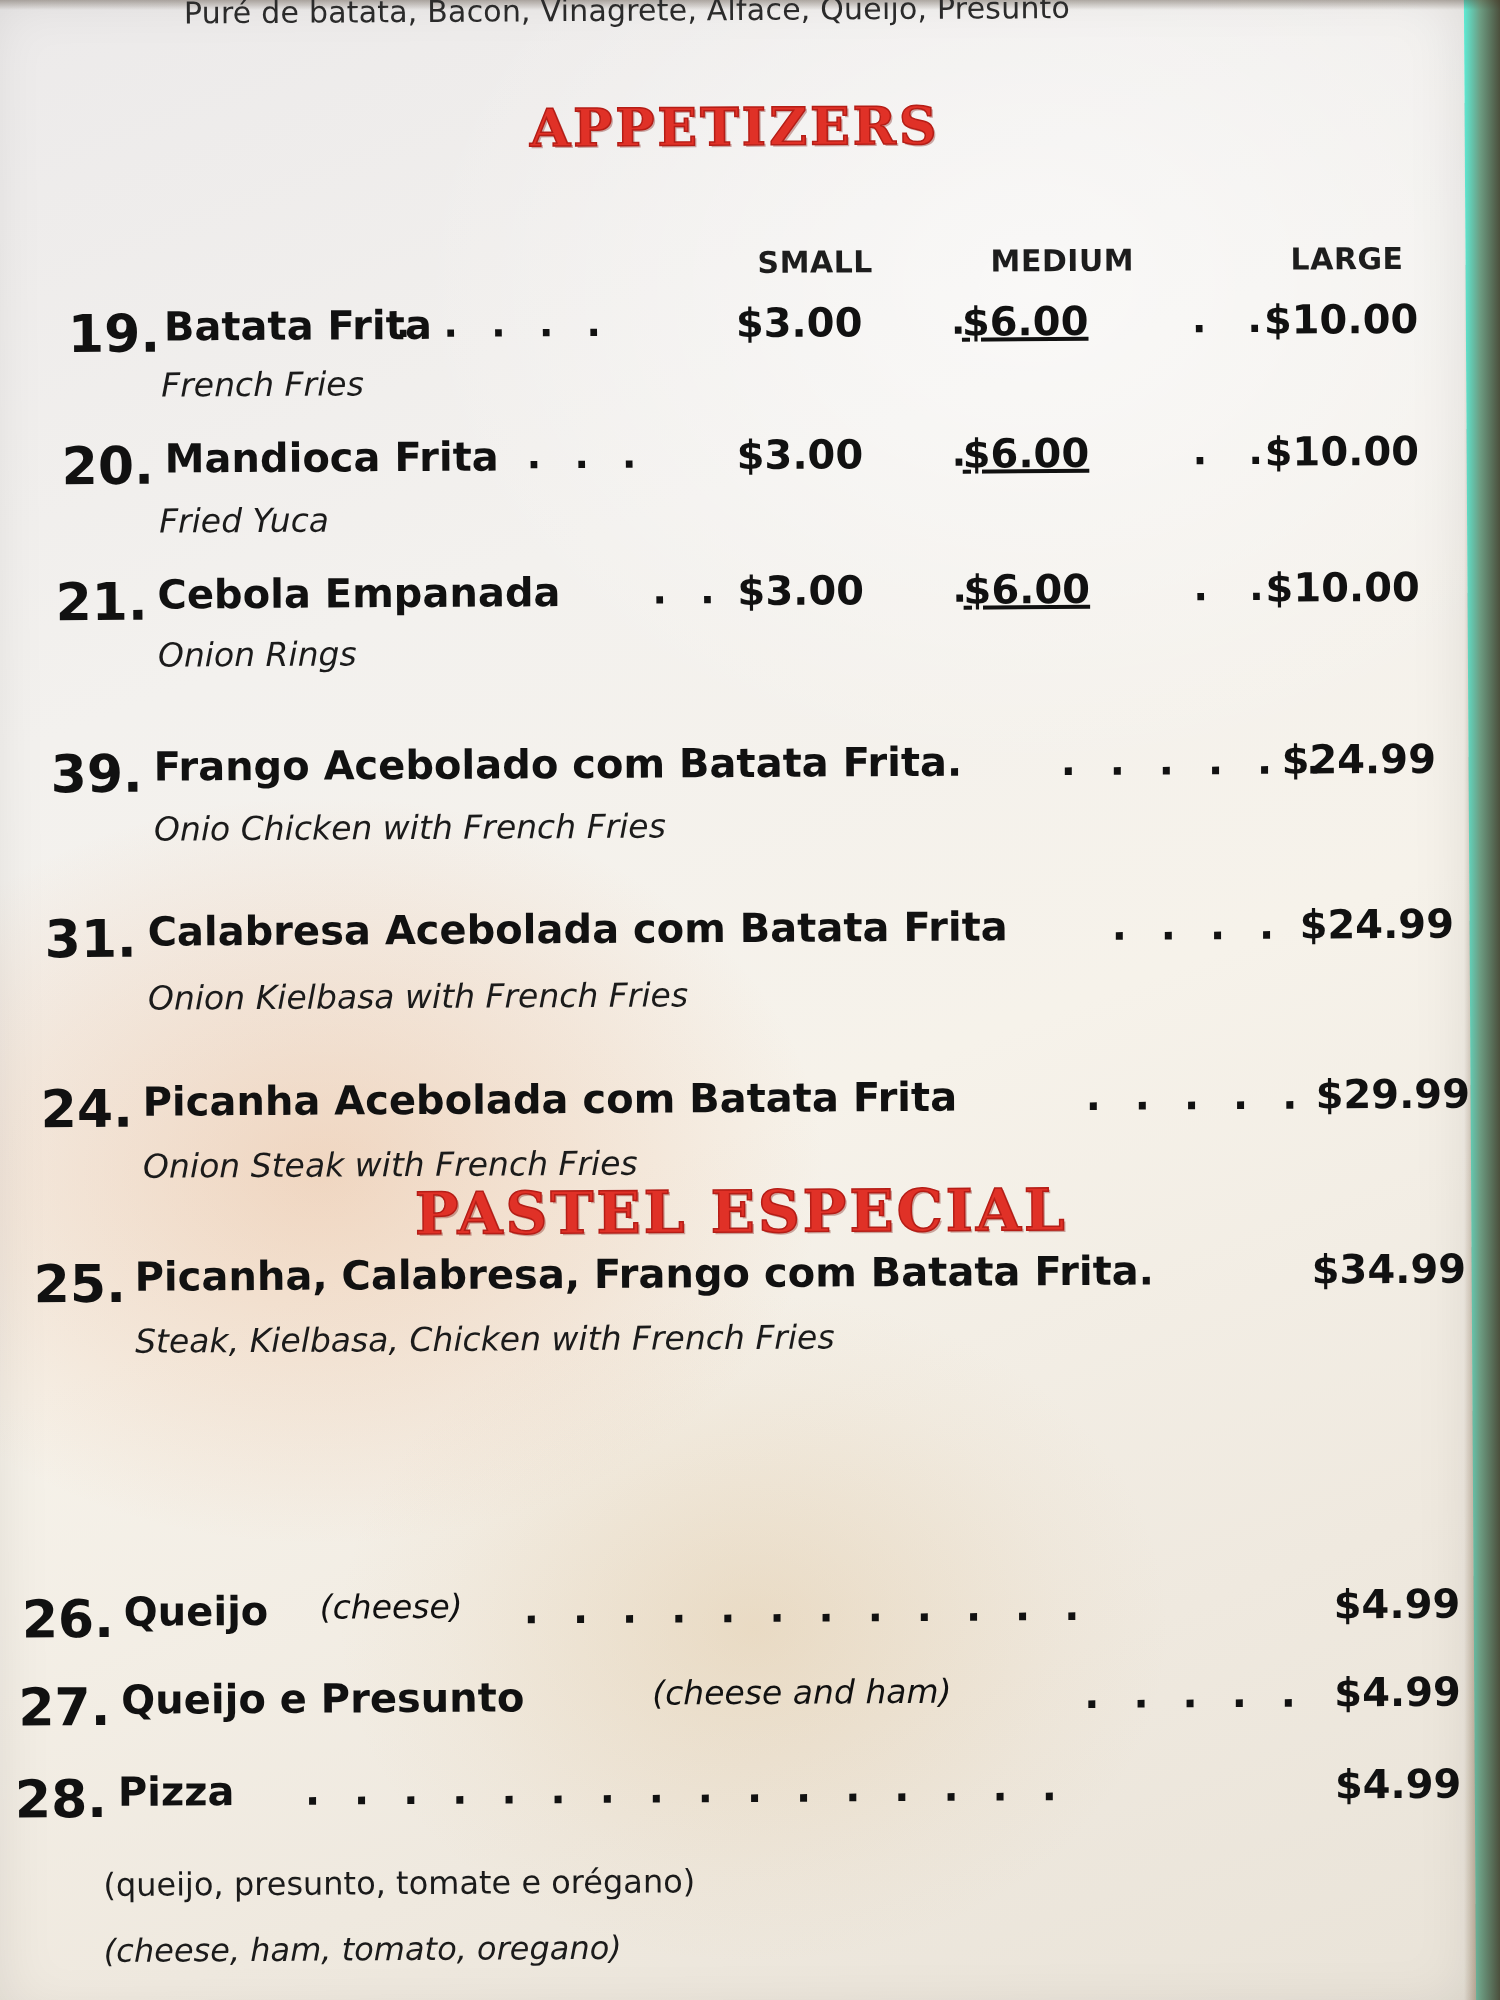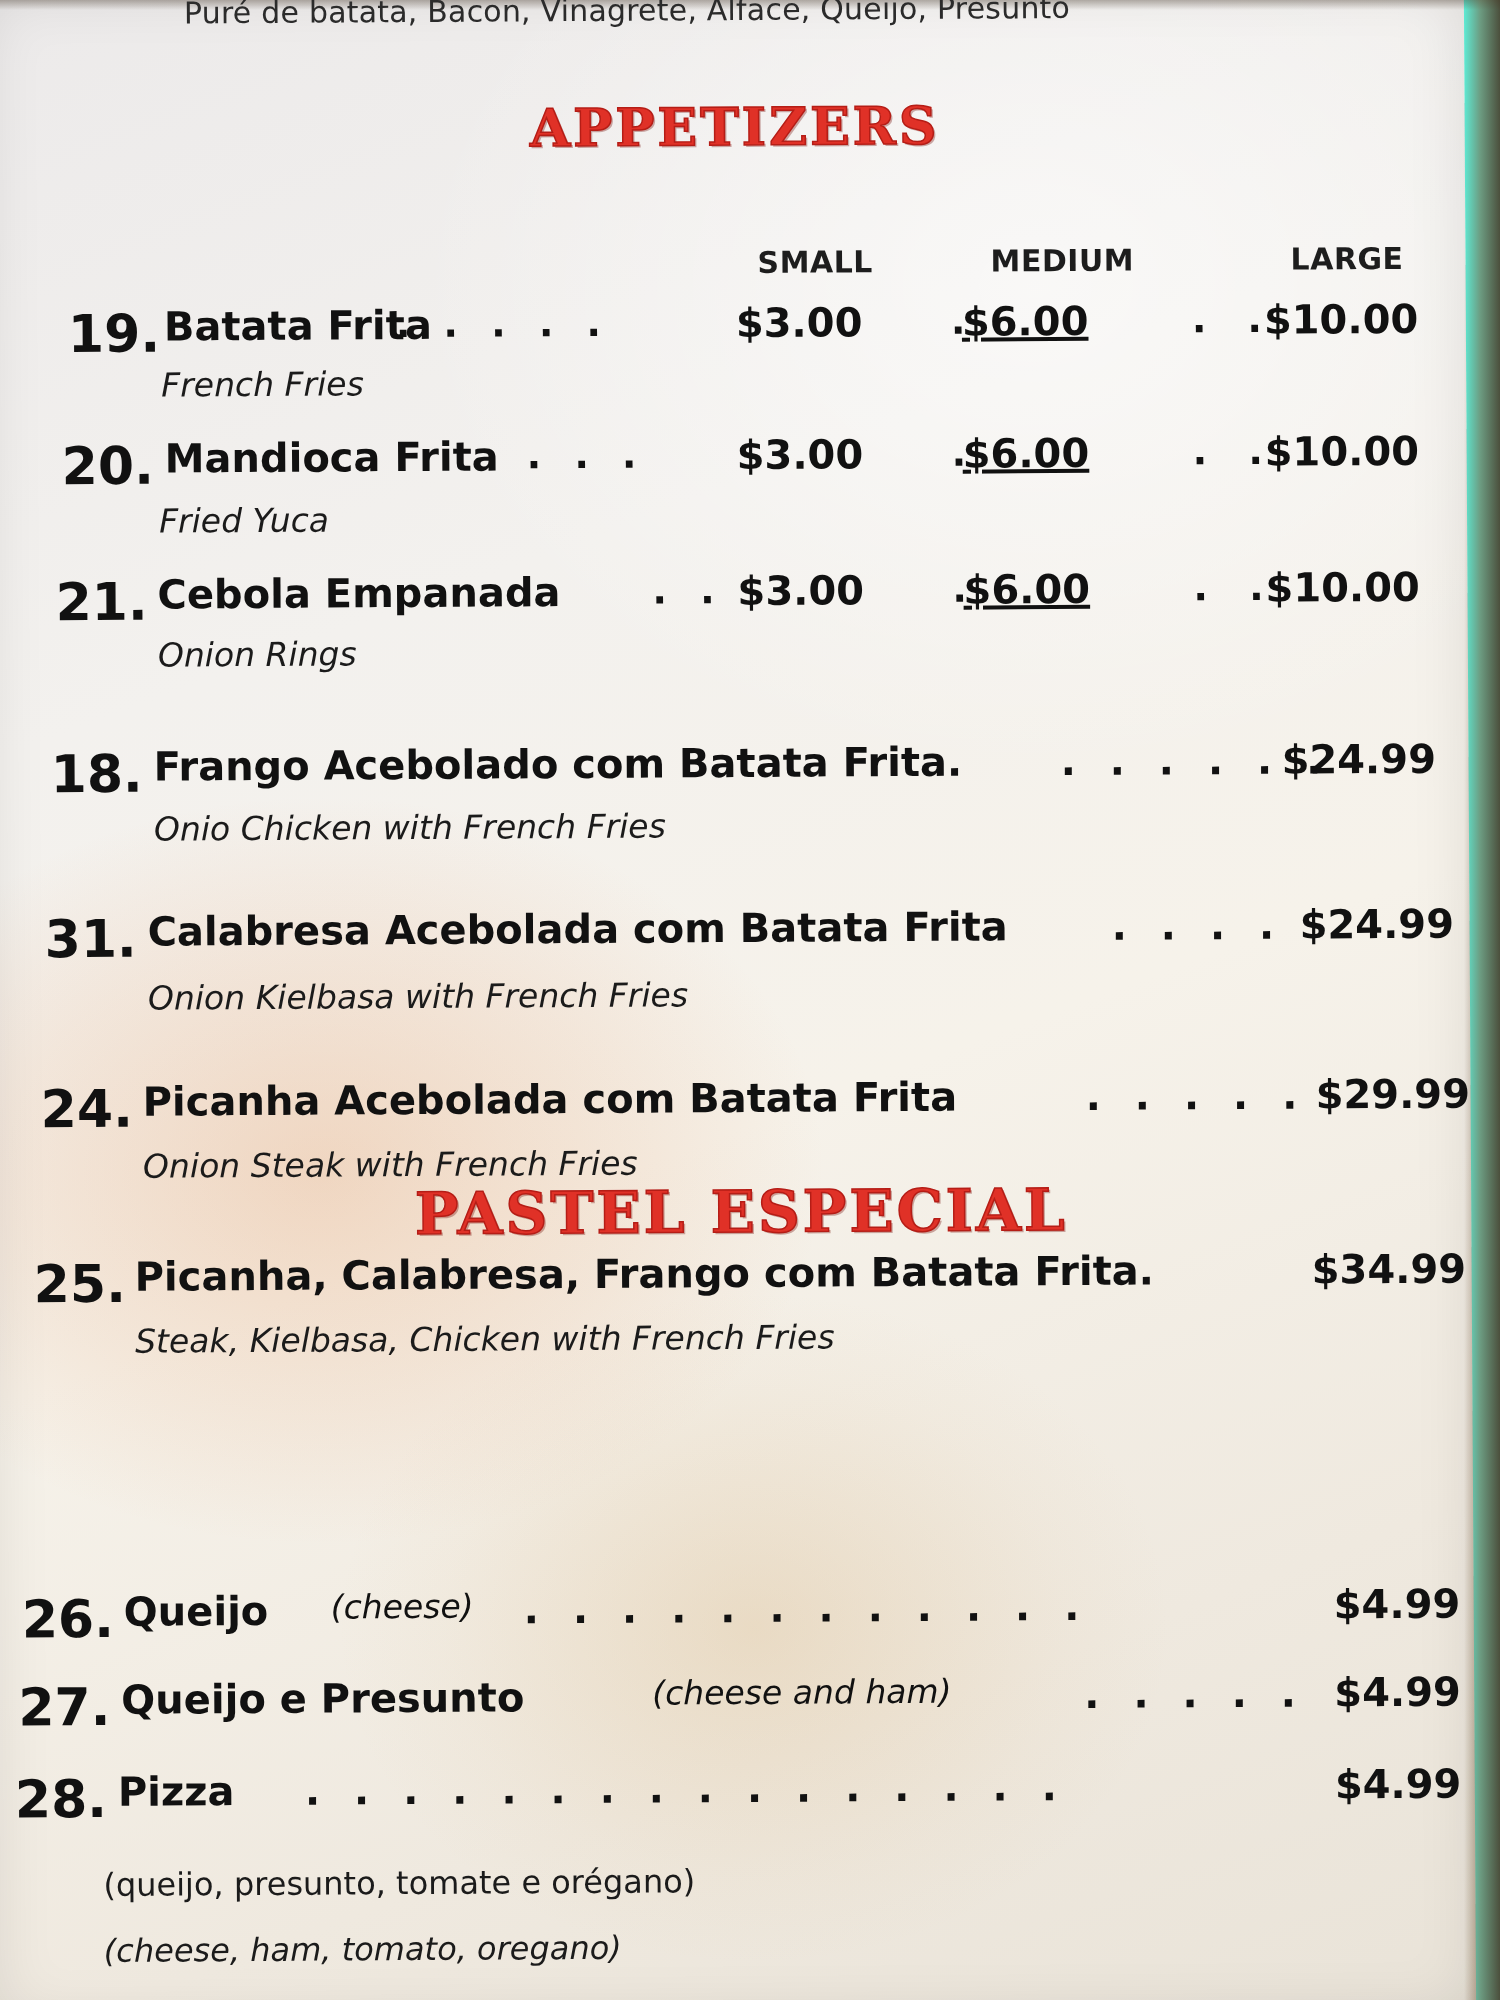--- a/index.html
+++ b/index.html
@@ -225,21 +225,21 @@
       <span class="dots" style="left:655px">. .</span>
       <span class="price p1">$3.00</span>
       <span class="dots d1">.</span>
       <span class="price p2">$6.00</span>
       <span class="dots d2">. .</span>
       <span class="price p3">$10.00</span>
     </div>
     <div class="desc" style="top:632px; left:160px">Onion Rings</div>
 
     <div class="row r1" style="top:740px">
-      <span class="num" style="left:52px">18.</span>
+      <span class="num" style="left:52px">39.</span>
       <span class="name" style="left:155px">Frango Acebolado com Batata Frita.</span>
       <span class="dots" style="left:1062px">. . . . . .</span>
       <span class="price" style="left:1283px">$24.99</span>
     </div>
     <div class="desc" style="top:806px; left:155px">Onio Chicken with French Fries</div>
 
     <div class="row r1" style="top:905px">
       <span class="num" style="left:45px">31.</span>
       <span class="name" style="left:148px">Calabresa Acebolada com Batata Frita</span>
       <span class="dots" style="left:1112px">. . . .</span>
@@ -261,21 +261,21 @@
       <span class="dots" style="left:1245px"></span>
       <span class="price" style="left:1310px">$34.99</span>
     </div>
     <div class="desc" style="top:1318px; left:133px">Steak, Kielbasa, Chicken with French Fries</div>
 
     <div class="section-head" id="pastel-title">PASTEL ESPECIAL</div>
 
     <div class="row r1" style="top:1585px">
       <span class="num" style="left:18px">26.</span>
       <span class="name" style="left:120px">Queijo</span>
-      <span class="paren" style="left:327px; position:absolute;text-align:right;">(cheese)</span>
+      <span class="paren" style="left:316px; position:absolute;text-align:right;">(cheese)</span>
       <span class="dots" style="left:520px">. . . . . . . . . . . .</span>
       <span class="price" style="left:1330px">$4.99</span>
     </div>
 
     <div class="row r1" style="top:1673px">
       <span class="num" style="left:14px">27.</span>
       <span class="name" style="left:117px">Queijo e Presunto</span>
       <span class="paren" style="left:648px; position:absolute;">(cheese and ham)</span>
       <span class="dots" style="left:1080px">. . . . .</span>
       <span class="price" style="left:1330px">$4.99</span>

